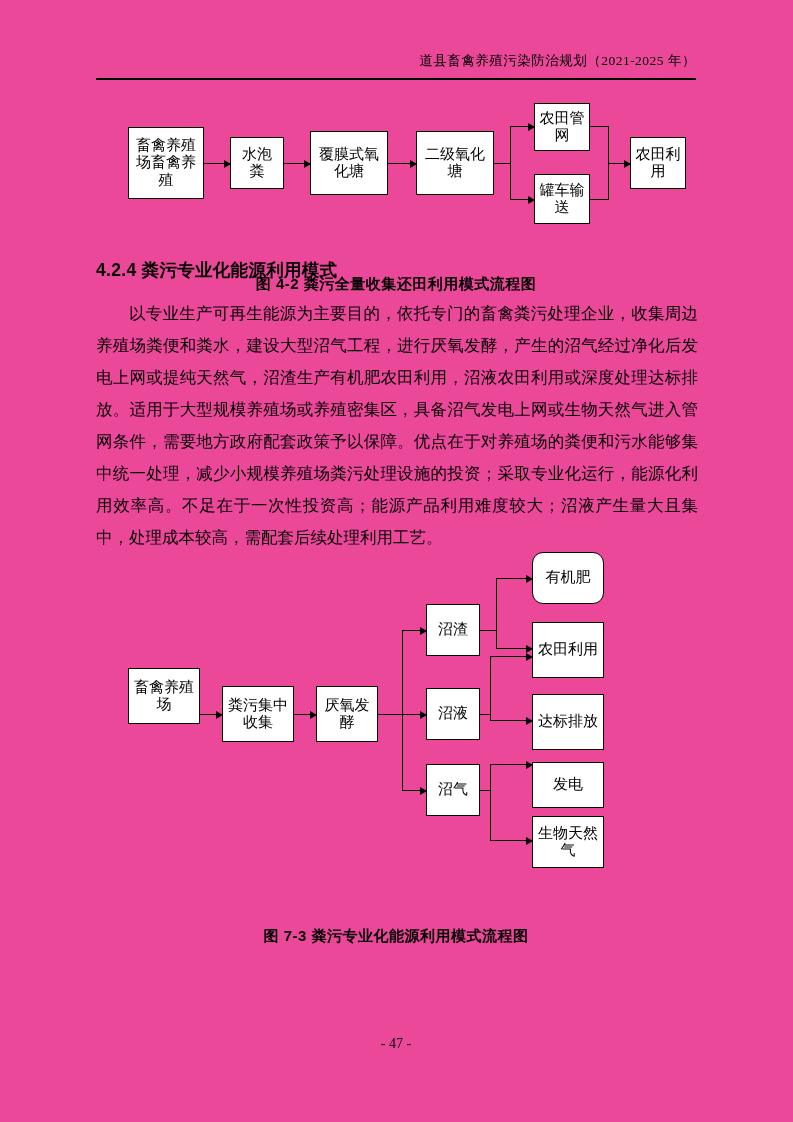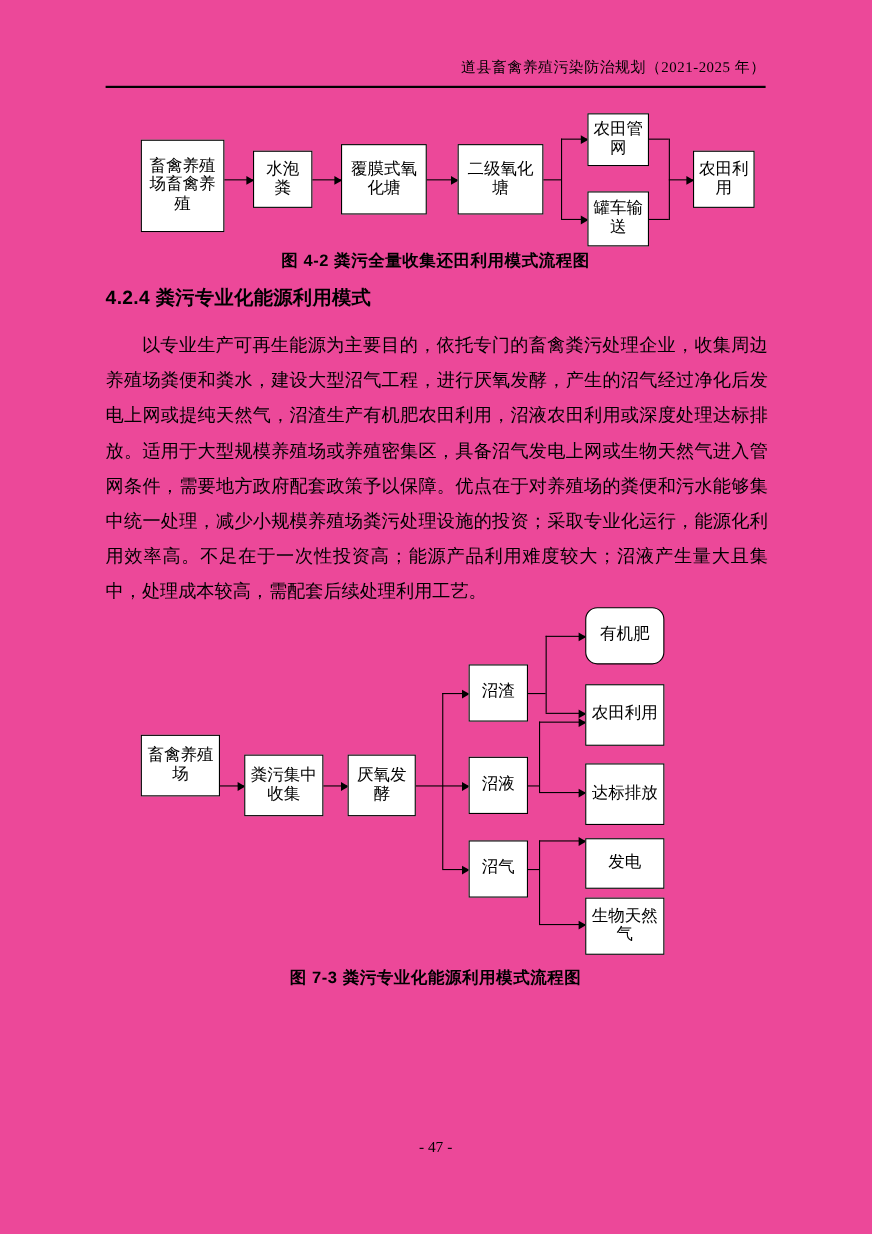--- a/index.html
+++ b/index.html
@@ -86,20 +86,21 @@
 
   .fig-caption {
     position: absolute;
     width: 600px;
     left: 96px;
     text-align: center;
     font-family: "Liberation Sans", "DejaVu Sans", sans-serif;
     font-weight: bold;
     font-size: 15px;
     letter-spacing: 0.5px;
+    margin-top: 47px;
   }
 
   
   .section-title {
     position: absolute;
     top: 258px;
     left: 96px;
     width: 600px;
     font-family: "Liberation Sans", "DejaVu Sans", sans-serif;
     font-weight: bold;
@@ -144,21 +145,21 @@
 </head>
 <body>
 
 <div class="page">
 
   <div class="header">道县畜禽养殖污染防治规划（2021-2025 年）</div>
   <div class="header-rule"></div>
 
   <div class="fig2">
 
-    <div class="box" style="left:32px; top:23px; width:76px; height:84px;">畜禽养殖场畜禽养殖</div>
+    <div class="box" style="left:32px; top:23px; width:76px; height:72px;">畜禽养殖场畜禽养殖</div>
     <div class="arrow-h" style="left:108px; top:59px; width:26px;"></div>
 
     <div class="box" style="left:134px; top:33px; width:54px; height:52px;">水泡粪</div>
     <div class="arrow-h" style="left:188px; top:59px; width:26px;"></div>
 
     <div class="box" style="left:214px; top:27px; width:78px; height:64px;">覆膜式氧化塘</div>
     <div class="arrow-h" style="left:292px; top:59px; width:28px;"></div>
 
     <div class="box" style="left:320px; top:27px; width:78px; height:64px;">二级氧化塘</div>
 

